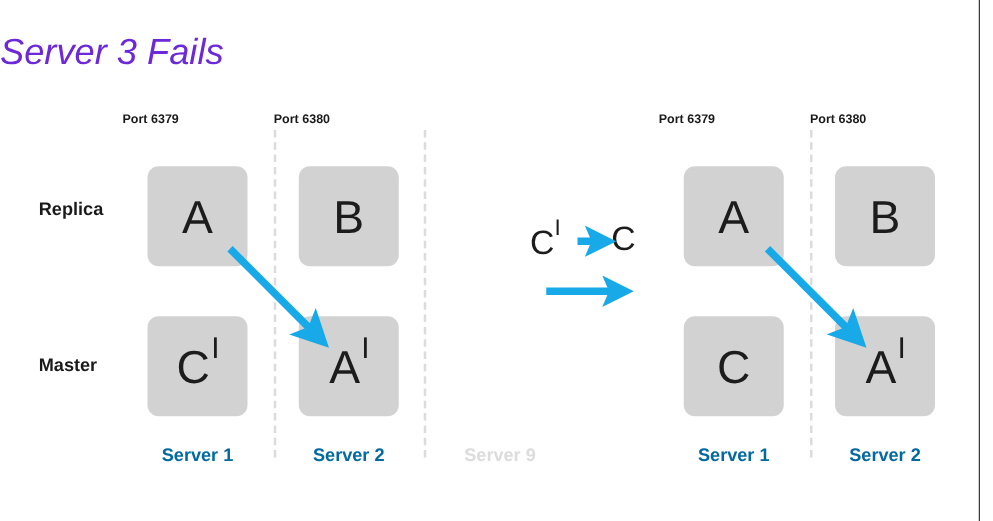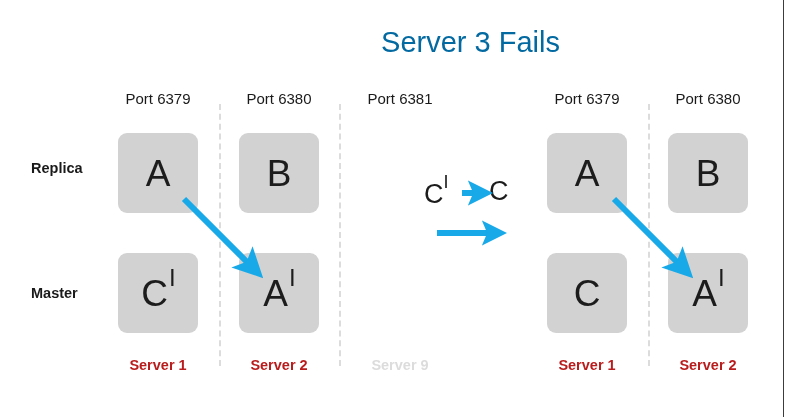--- a/index.html
+++ b/index.html
@@ -18,51 +18,51 @@
   .slide-edge{
     position:absolute;
     top:0;left:783px;
     width:1px;height:417px;
     background:#3c3c3c;
   }
   .title{
     position:absolute;
     left:0;top:26px;
     width:560px;
-    text-align:right;
+    text-align:left;
     font-size:29px;
     font-weight:400;
-    color:#0369a1;
+    color:#6d28d9;
     letter-spacing:0px;
     white-space:nowrap;
+    font-style:italic;
   }
   .divider{
     position:absolute;
     top:104px;
     width:0;height:262px;
     border-left:2px dashed #dcdcdc;
   }
   .port-label{
     position:absolute;
     top:90px;
     width:120px;
-    text-align:center;
-    font-size:15px;
-    font-weight:normal;
+    font-size:10px;
+    font-weight:bold;
     color:#1a1a1a;
     white-space:nowrap;
   }
   .server-label{
     position:absolute;
     top:357px;
     width:120px;
     text-align:center;
     font-size:14.5px;
     font-weight:bold;
-    color:#b91c1c;
+    color:#0369a1;
     white-space:nowrap;
   }
   .server-label.faded{ color:#dcdcdc; }
   .row-label{
     position:absolute;
     width:100px;
     text-align:left;
     font-size:14.5px;
     font-weight:bold;
     color:#1a1a1a;
@@ -137,21 +137,20 @@
 
   <div class="port-label" style="left:219px;">Port 6380</div>
   <div class="node" style="left:239px;top:133px;">
     <span class="glyph"><span>B</span><span class="prime"></span></span>
   </div>
   <div class="node" style="left:239px;top:253px;">
     <span class="glyph"><span>A</span><span class="prime">I</span></span>
   </div>
   <div class="server-label" style="left:219px;">Server 2</div>
 
-  <div class="port-label" style="left:340px;">Port 6381</div>
   <div class="server-label faded" style="left:340px;">Server 9</div>
 
   <div class="port-label" style="left:527px;">Port 6379</div>
   <div class="node" style="left:547px;top:133px;">
     <span class="glyph"><span>A</span><span class="prime"></span></span>
   </div>
   <div class="node" style="left:547px;top:253px;">
     <span class="glyph"><span>C</span><span class="prime"></span></span>
   </div>
   <div class="server-label" style="left:527px;">Server 1</div>

